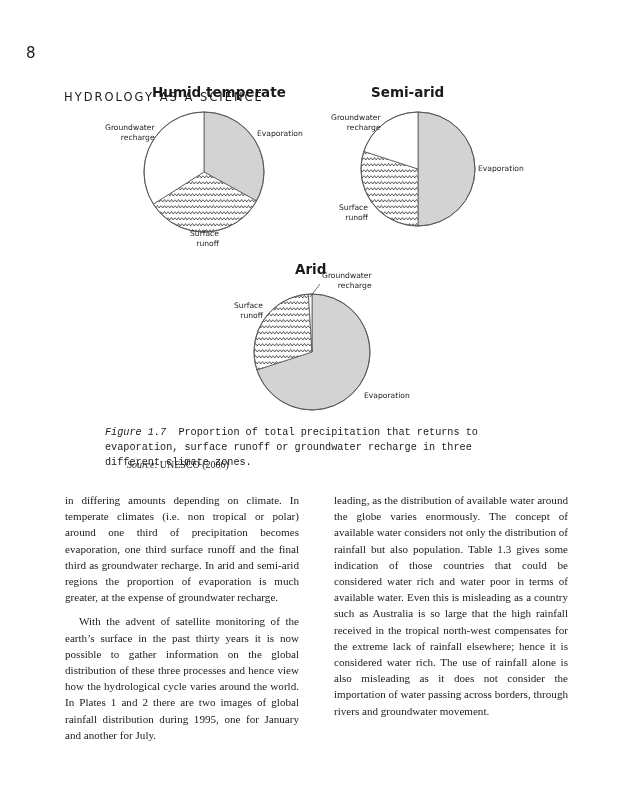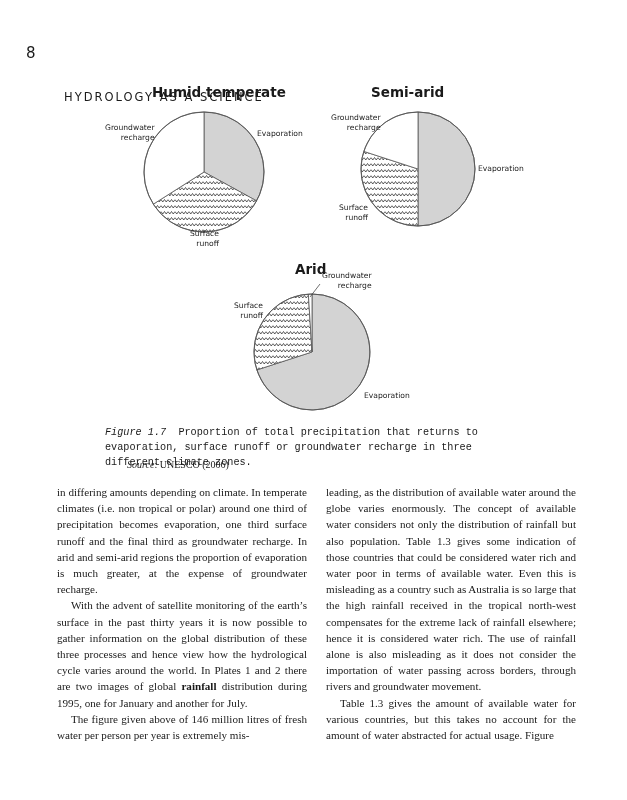--- a/index.html
+++ b/index.html
@@ -7,25 +7,25 @@
   .header { position: absolute; top: 44px; left: 26px; font-family: "DejaVu Sans", sans-serif; }
   .page-num { position: absolute; left: 0; top: 0; font-size: 15px; }
   .running-head { position: absolute; left: 38px; top: 2px; font-size: 11.5px; letter-spacing: 2px; white-space: nowrap; margin-top: 44px; }
   .chart-title { position: absolute; font-family: "DejaVu Sans", sans-serif; font-weight: bold; font-size: 13.5px; white-space: nowrap; text-align: center; }
   .lbl { position: absolute; font-family: "DejaVu Sans", sans-serif; font-size: 7.6px; line-height: 10px; text-align: right; white-space: nowrap; color: #222; }
   svg.pies { position: absolute; left: 0; top: 0; }
   .caption { position: absolute; left: 105px; top: 425px; width: 400px; font-family: Liberation Mono, monospace; font-size: 10.2px; line-height: 15px; }
   .caption i { font-style: italic; }
   .source { position: absolute; left: 93px; top: 459px; font-family: "Liberation Serif", serif; font-size: 10px; margin-left: 34px; }
   .col { position: absolute; top: 484px; width: 250px; font-family: "Liberation Serif", serif; font-size: 11.1px; line-height: 16.2px; text-align: justify; }
-  .col p { margin: 0; }
+  .col p { margin: 8px; }
   .col p.indent { text-indent: 14px; }
   .col-left { left: 57px; }
   .col-right { left: 326px; }
-  b.kw { font-weight: bold; }
+  b.kw { font-weight: normal; }
 </style>
 </head>
 <body>
 
 <div class="header">
   <span class="page-num">8</span>
   <span class="running-head">HYDROLOGY AS A SCIENCE</span>
 </div>
 
 <svg class="pies" width="627" height="420">
@@ -71,19 +71,17 @@
 <div class="lbl" style="left:364px; top:391px;">Evaporation</div>
 <div class="lbl" style="left:322px; top:271px;"><span>Groundwater</span><br><span>recharge</span></div>
 <div class="lbl" style="left:234px; top:301px;"><span>Surface</span><br><span>runoff</span></div>
 
 <div class="caption"><i>Figure 1.7</i>&nbsp; <span>Proportion of total precipitation that returns to evaporation, surface runoff or groundwater recharge in three different climate zones.</span></div>
 <div class="source"><i>Source</i><span>: UNESCO (2006)</span></div>
 
 <div class="col col-left">
   <p>in differing amounts depending on climate. In temperate climates (i.e. non tropical or polar) around one third of precipitation becomes evaporation, one third surface runoff and the final third as groundwater recharge. In arid and semi-arid regions the proportion of evaporation is much greater, at the expense of groundwater recharge.</p>
   <p class="indent"><span>With the advent of satellite monitoring of the earth’s surface in the past thirty years it is now possible to gather information on the global distribution of these three processes and hence view how the hydrological cycle varies around the world. In Plates 1 and 2 there are two images of global </span><b class="kw">rainfall</b><span> distribution during 1995, one for January and another for July.</span></p>
-  <p class="indent">The figure given above of 146 million litres of fresh water per person per year is extremely mis-</p>
 </div>
 
 <div class="col col-right">
   <p>leading, as the distribution of available water around the globe varies enormously. The concept of available water considers not only the distribution of rainfall but also population. Table 1.3 gives some indication of those countries that could be considered water rich and water poor in terms of available water. Even this is misleading as a country such as Australia is so large that the high rainfall received in the tropical north-west compensates for the extreme lack of rainfall elsewhere; hence it is considered water rich. The use of rainfall alone is also misleading as it does not consider the importation of water passing across borders, through rivers and groundwater movement.</p>
-  <p class="indent">Table 1.3 gives the amount of available water for various countries, but this takes no account for the amount of water abstracted for actual usage. Figure</p>
 </div>
 
 </body></html>

